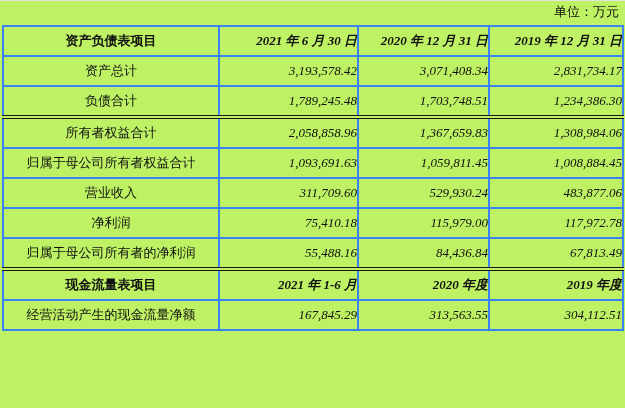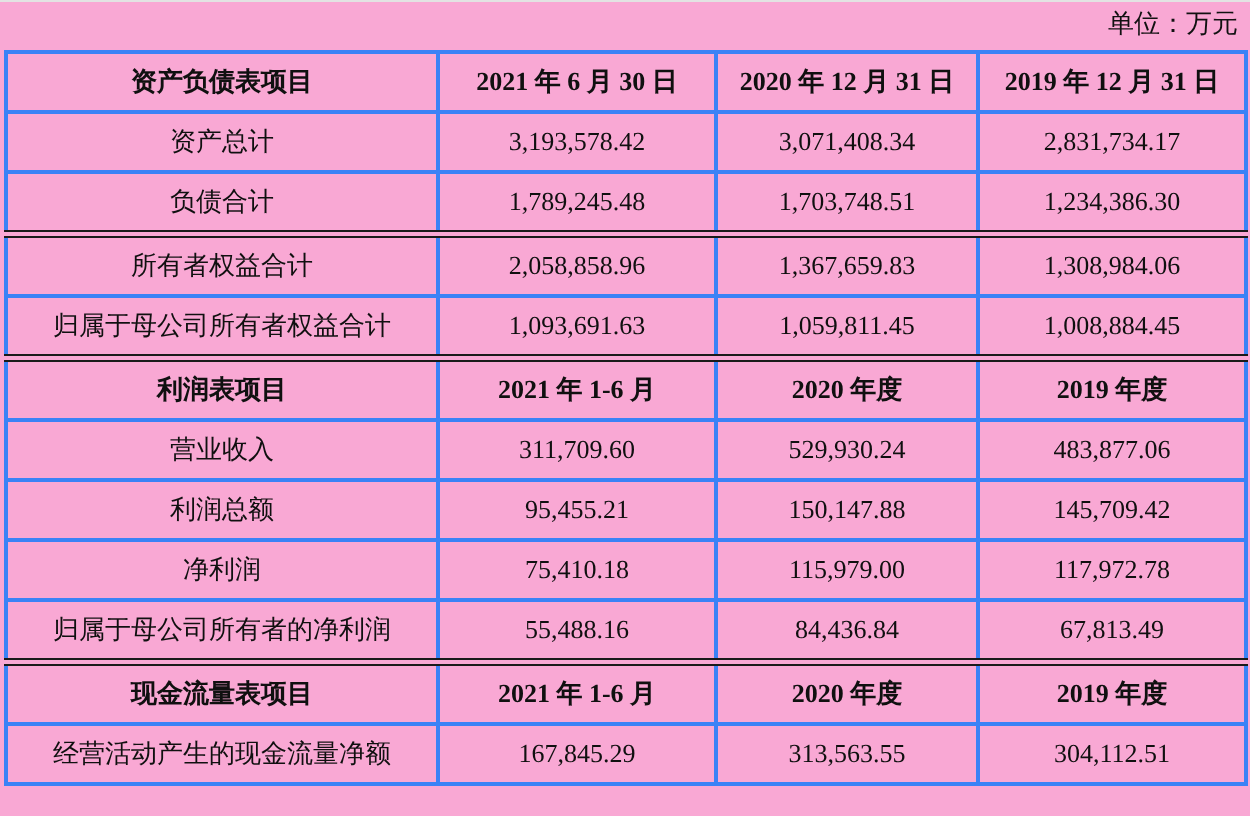--- a/index.html
+++ b/index.html
@@ -4,21 +4,21 @@
 <style>
   html, body {
     margin: 0;
     padding: 0;
     background: #ffffff;
   }
   .page {
     position: relative;
     width: 625px;
     height: 408px;
-    background: #f9a8d4;
+    background: #bef264;
     overflow: hidden;
     font-family: "Liberation Serif", "DejaVu Serif", serif;
     color: #101010;
   }
   .top-scan-line {
     position: absolute;
     top: 0; left: 0;
     width: 100%;
     height: 1px;
     background: #e3e3e3;
@@ -47,22 +47,23 @@
     overflow: hidden;
     white-space: nowrap;
   }
   
   td.label-cell {
     text-align: center;
     padding-right: 38px;
   }
   
   td.num-cell {
-    text-align: center;
+    text-align: right;
     padding-right: 5px;
+    font-style: italic;
   }
   tr.header-row td {
     font-weight: bold;
   }
   
   tr.sec td {
     border-top: 4px double #1a1a1a;
   }
   col.c0 { width: 216px; }
   col.c1 { width: 139px; }
@@ -108,37 +109,25 @@
         <td class="num-cell">2,058,858.96</td>
         <td class="num-cell">1,367,659.83</td>
         <td class="num-cell">1,308,984.06</td>
       </tr>
       <tr>
         <td class="label-cell">归属于母公司所有者权益合计</td>
         <td class="num-cell">1,093,691.63</td>
         <td class="num-cell">1,059,811.45</td>
         <td class="num-cell">1,008,884.45</td>
       </tr>
-      <tr class="header-row sec">
-        <td class="label-cell">利润表项目</td>
-        <td class="num-cell">2021 年 1-6 月</td>
-        <td class="num-cell">2020 年度</td>
-        <td class="num-cell">2019 年度</td>
-      </tr>
       <tr>
         <td class="label-cell">营业收入</td>
         <td class="num-cell">311,709.60</td>
         <td class="num-cell">529,930.24</td>
         <td class="num-cell">483,877.06</td>
-      </tr>
-      <tr>
-        <td class="label-cell">利润总额</td>
-        <td class="num-cell">95,455.21</td>
-        <td class="num-cell">150,147.88</td>
-        <td class="num-cell">145,709.42</td>
       </tr>
       <tr>
         <td class="label-cell">净利润</td>
         <td class="num-cell">75,410.18</td>
         <td class="num-cell">115,979.00</td>
         <td class="num-cell">117,972.78</td>
       </tr>
       <tr>
         <td class="label-cell">归属于母公司所有者的净利润</td>
         <td class="num-cell">55,488.16</td>

